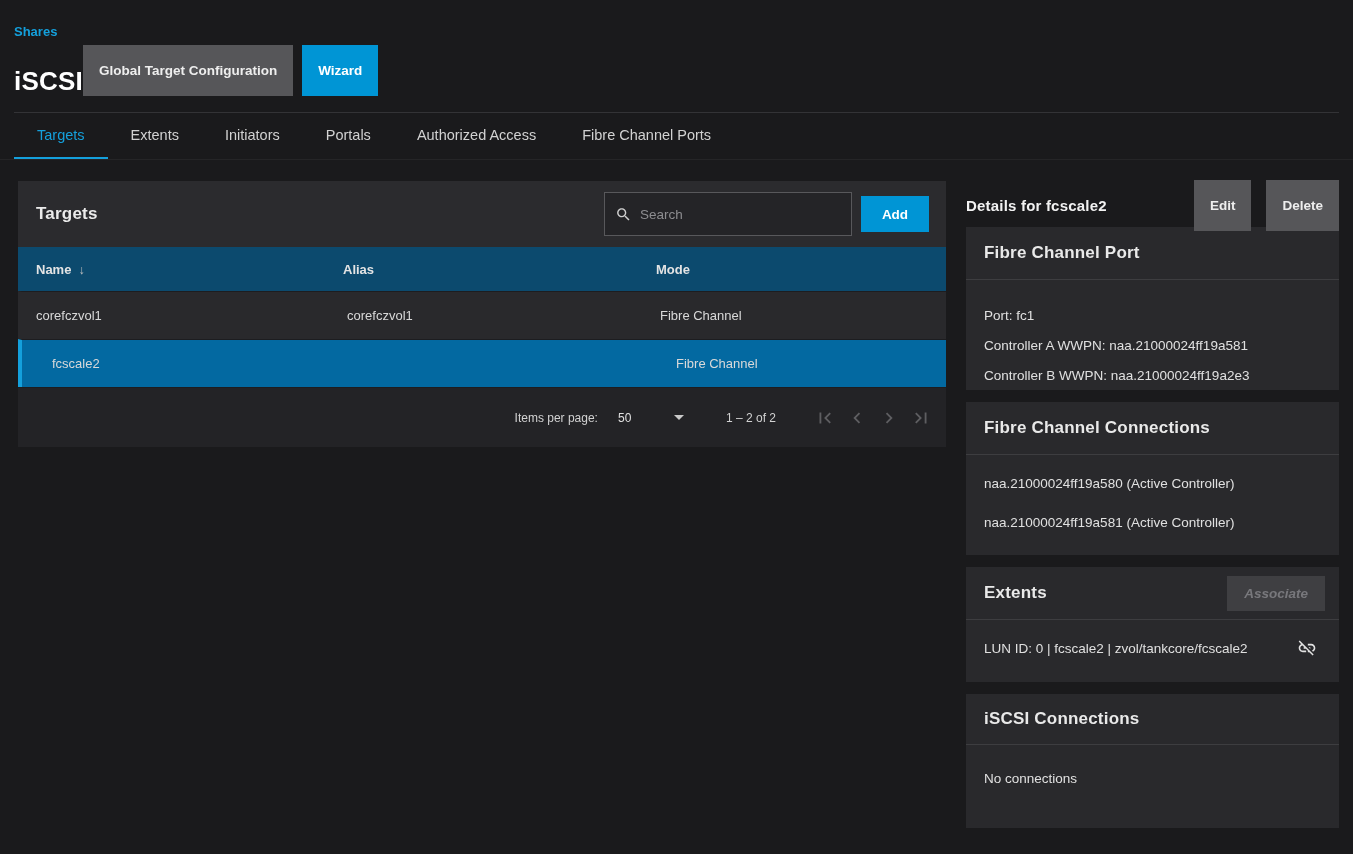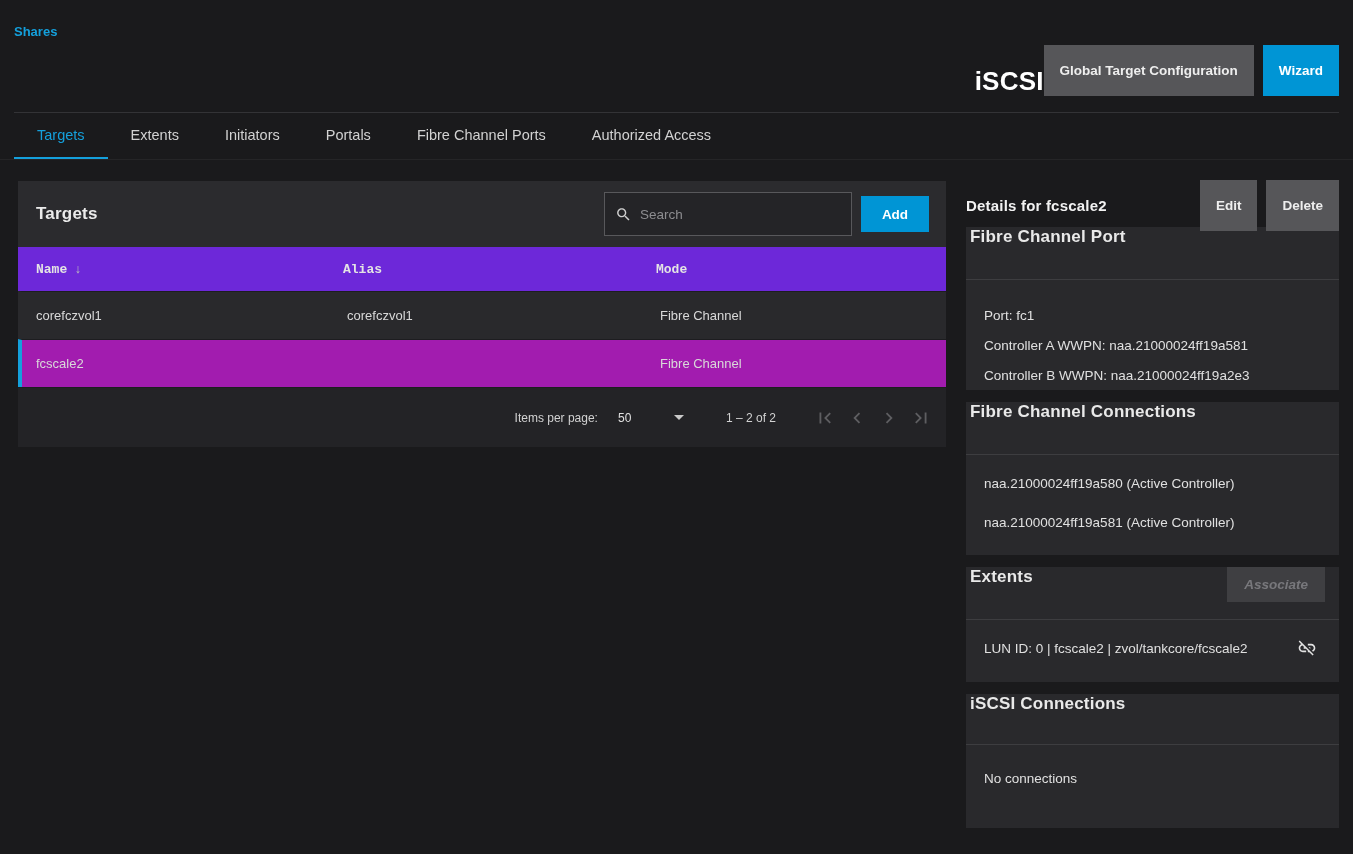--- a/index.html
+++ b/index.html
@@ -9,21 +9,21 @@
     font-family: "Liberation Sans", "DejaVu Sans", sans-serif;
     color: #d8d8d8;
     -webkit-font-smoothing: antialiased;
   }
   .page-header { padding: 22px 14px 0 14px; }
   .breadcrumb {
     color: #14a0dc; font-size: 13px; font-weight: 700;
     text-decoration: none; cursor: pointer; display: inline-block;
   }
   .title-row {
-    display: flex; justify-content: flex-end; align-items: flex-end;
+    display: flex; justify-content: flex-start; align-items: flex-end;
     margin-top: 5px; padding-bottom: 16px; border-bottom: 1px solid #333336;
   }
   .title-row h1 {
     color: #ffffff; font-size: 26px; font-weight: 700; letter-spacing: .2px; line-height: 30px;
   }
   .header-actions { display: flex; gap: 9px; }
   .btn {
     border: none; cursor: pointer; font-family: inherit;
     font-size: 13.5px; font-weight: 700; height: 51px; padding: 0 16px;
     border-radius: 0; color: #eeeeee;
@@ -64,31 +64,31 @@
   .search-box svg { flex: none; }
   .search-box input {
     background: transparent; border: none; outline: none; width: 100%;
     color: #e2e2e2; font-family: inherit; font-size: 13.5px;
   }
   .search-box input::placeholder { color: #8d8d90; }
   .add-btn { margin-left: 9px; width: 68px; height: 36px; }
 
   .thead, .tr { display: grid; grid-template-columns: 325px 313px 1fr; align-items: center; }
   .thead {
-    background: #6d28d9; height: 44px;
-    font-size: 13px; font-weight: 700; color: #e4e4e4; font-family: Liberation Mono, monospace;
+    background: #0c4a6e; height: 44px;
+    font-size: 13px; font-weight: 700; color: #e4e4e4;
   }
   .thead .th:first-child { padding-left: 18px; }
   .sort-arrow { color: #bdbdbd; font-weight: 400; font-size: 12.5px; margin-left: 7px; }
   .tr {
     height: 48px; background: #29292c; font-size: 13px; color: #d9d9d9;
     border-left: 4px solid transparent; border-top: 1px solid #1d1d20; cursor: pointer;
   }
   .tr .td:first-child { padding-left: 14px; }
-  .tr.selected { background: #a21caf; border-left-color: #14a0dc; }
+  .tr.selected { background: #0369a1; border-left-color: #14a0dc; padding-left: 16px; }
 
   .paginator {
     background: #232326; height: 60px; border-top: 1px solid #1d1d20;
     display: flex; align-items: center; justify-content: flex-end;
     font-size: 12px; color: #d2d2d2; padding-right: 12px;
   }
   .page-size {
     display: flex; align-items: center; justify-content: space-between;
     width: 66px; margin: 0 42px 0 20px; cursor: pointer; color: #e0e0e0;
   }
@@ -101,27 +101,27 @@
   .pager .pg-btn {
     width: 26px; height: 26px; display: flex; align-items: center; justify-content: center;
     background: transparent; border: none; cursor: default;
   }
   .pager svg { fill: #5e5e61; }
 
   
   .details-panel { flex: 1; min-width: 0; }
   .details-header { display: flex; align-items: center; height: 46px; padding-top: 2px; }
   .details-header h2 { font-size: 15px; font-weight: 700; color: #f2f2f2; letter-spacing: .2px; }
-  .details-header .btns { margin-left: auto; display: flex; gap: 9px; }
+  .details-header .btns { margin-left: auto; display: flex; gap: 15px; }
 
   .card { background: #29292c; margin-bottom: 12px; }
   .card:first-of-type { margin-top: 18px; }
   .card-title-row {
-    display: flex; align-items: flex-start; justify-content: space-between;
-    padding: 0 14px 0 4px; height: 53px; border-bottom: 1px solid #3d3d40;
+    display: flex; align-items: center; justify-content: space-between;
+    padding: 0 14px 0 18px; height: 53px; border-bottom: 1px solid #3d3d40;
   }
   .card-title { font-size: 17px; font-weight: 700; color: #e9e9e9; letter-spacing: .2px; }
   .card-body { padding: 0 18px; font-size: 13.5px; color: #e0e0e0; }
   .card-body.kv { padding-top: 13px; padding-bottom: 6px; }
   .kv .card-item { margin-top: 14px; line-height: 16px; }
   .kv .card-item:first-child { margin-top: 15px; }
   .card-body.list { padding-top: 9px; padding-bottom: 13px; }
   .list .card-item { padding: 11px 0; line-height: 17px; }
   .card-body.extent-body { padding-top: 18px; padding-bottom: 24px; }
   .extent-row { display: flex; align-items: center; justify-content: space-between; }
@@ -151,24 +151,24 @@
     <div class="tab">
         <span>Extents</span>
       </div>
     <div class="tab">
         <span>Initiators</span>
       </div>
     <div class="tab">
         <span>Portals</span>
       </div>
     <div class="tab">
+        <span>Authorized Access</span>
+      </div>
+    <div class="tab">
         <span>Fibre Channel Ports</span>
-      </div>
-    <div class="tab">
-        <span>Authorized Access</span>
       </div>
   </nav>
 
   <main class="content">
 
     <section class="targets-panel">
       <div class="panel-header">
         <h2>Targets</h2>
         <div class="search-box">
           <svg width="17" height="17" viewBox="0 0 24 24">

